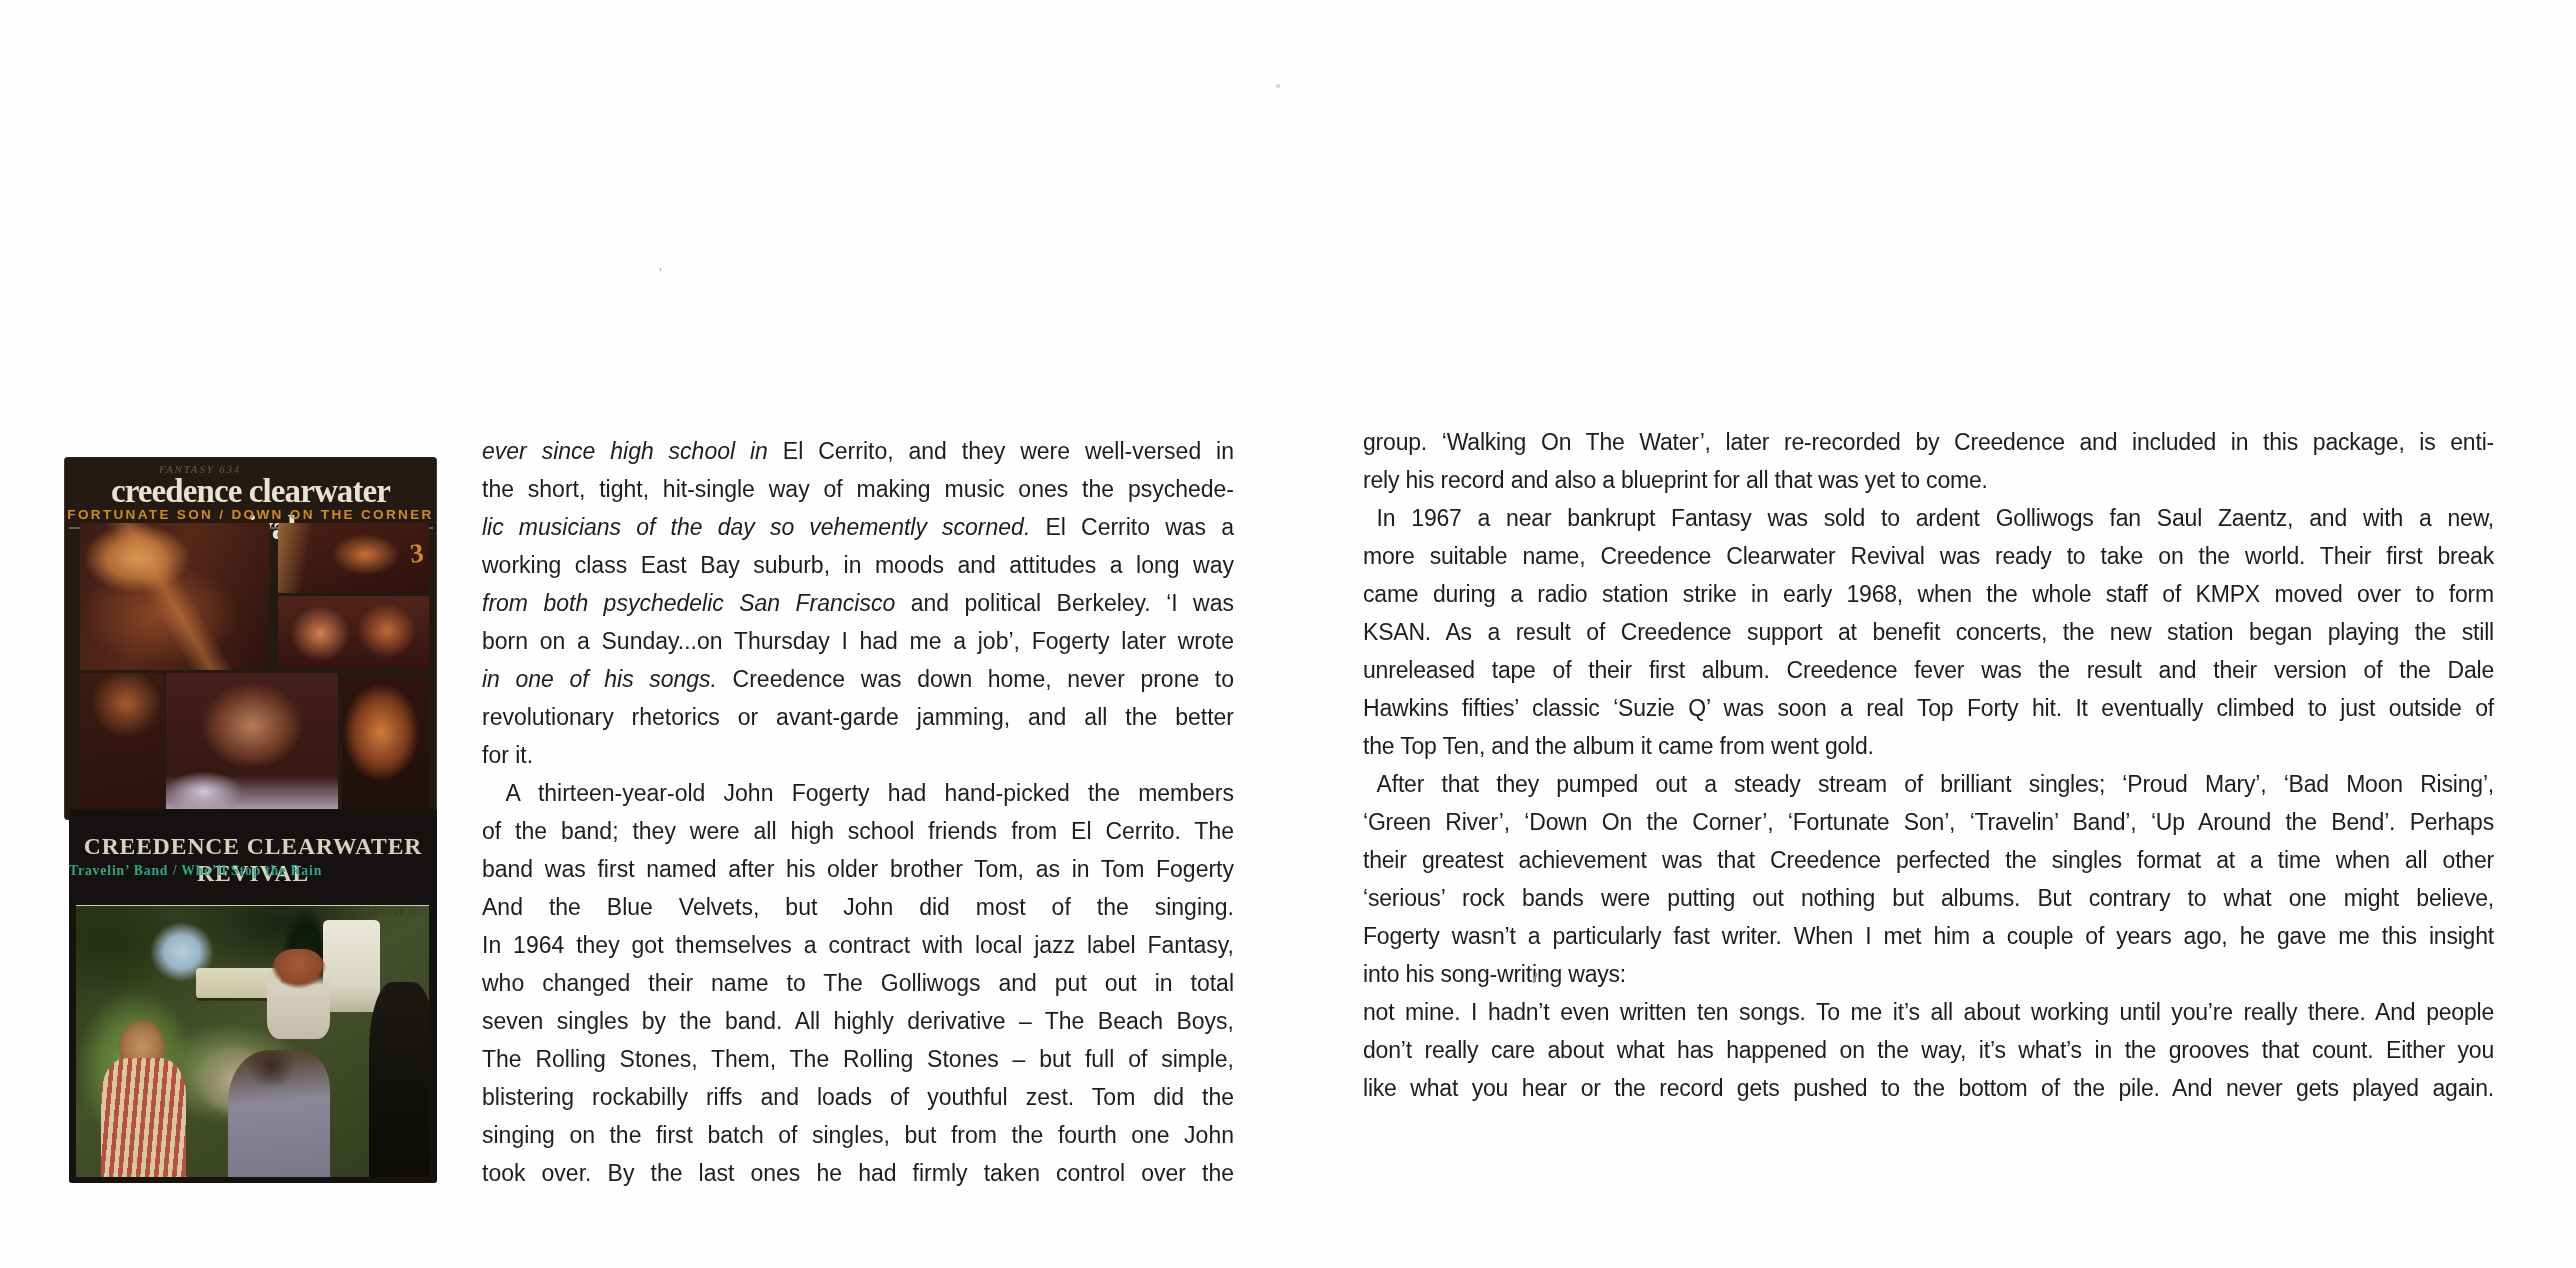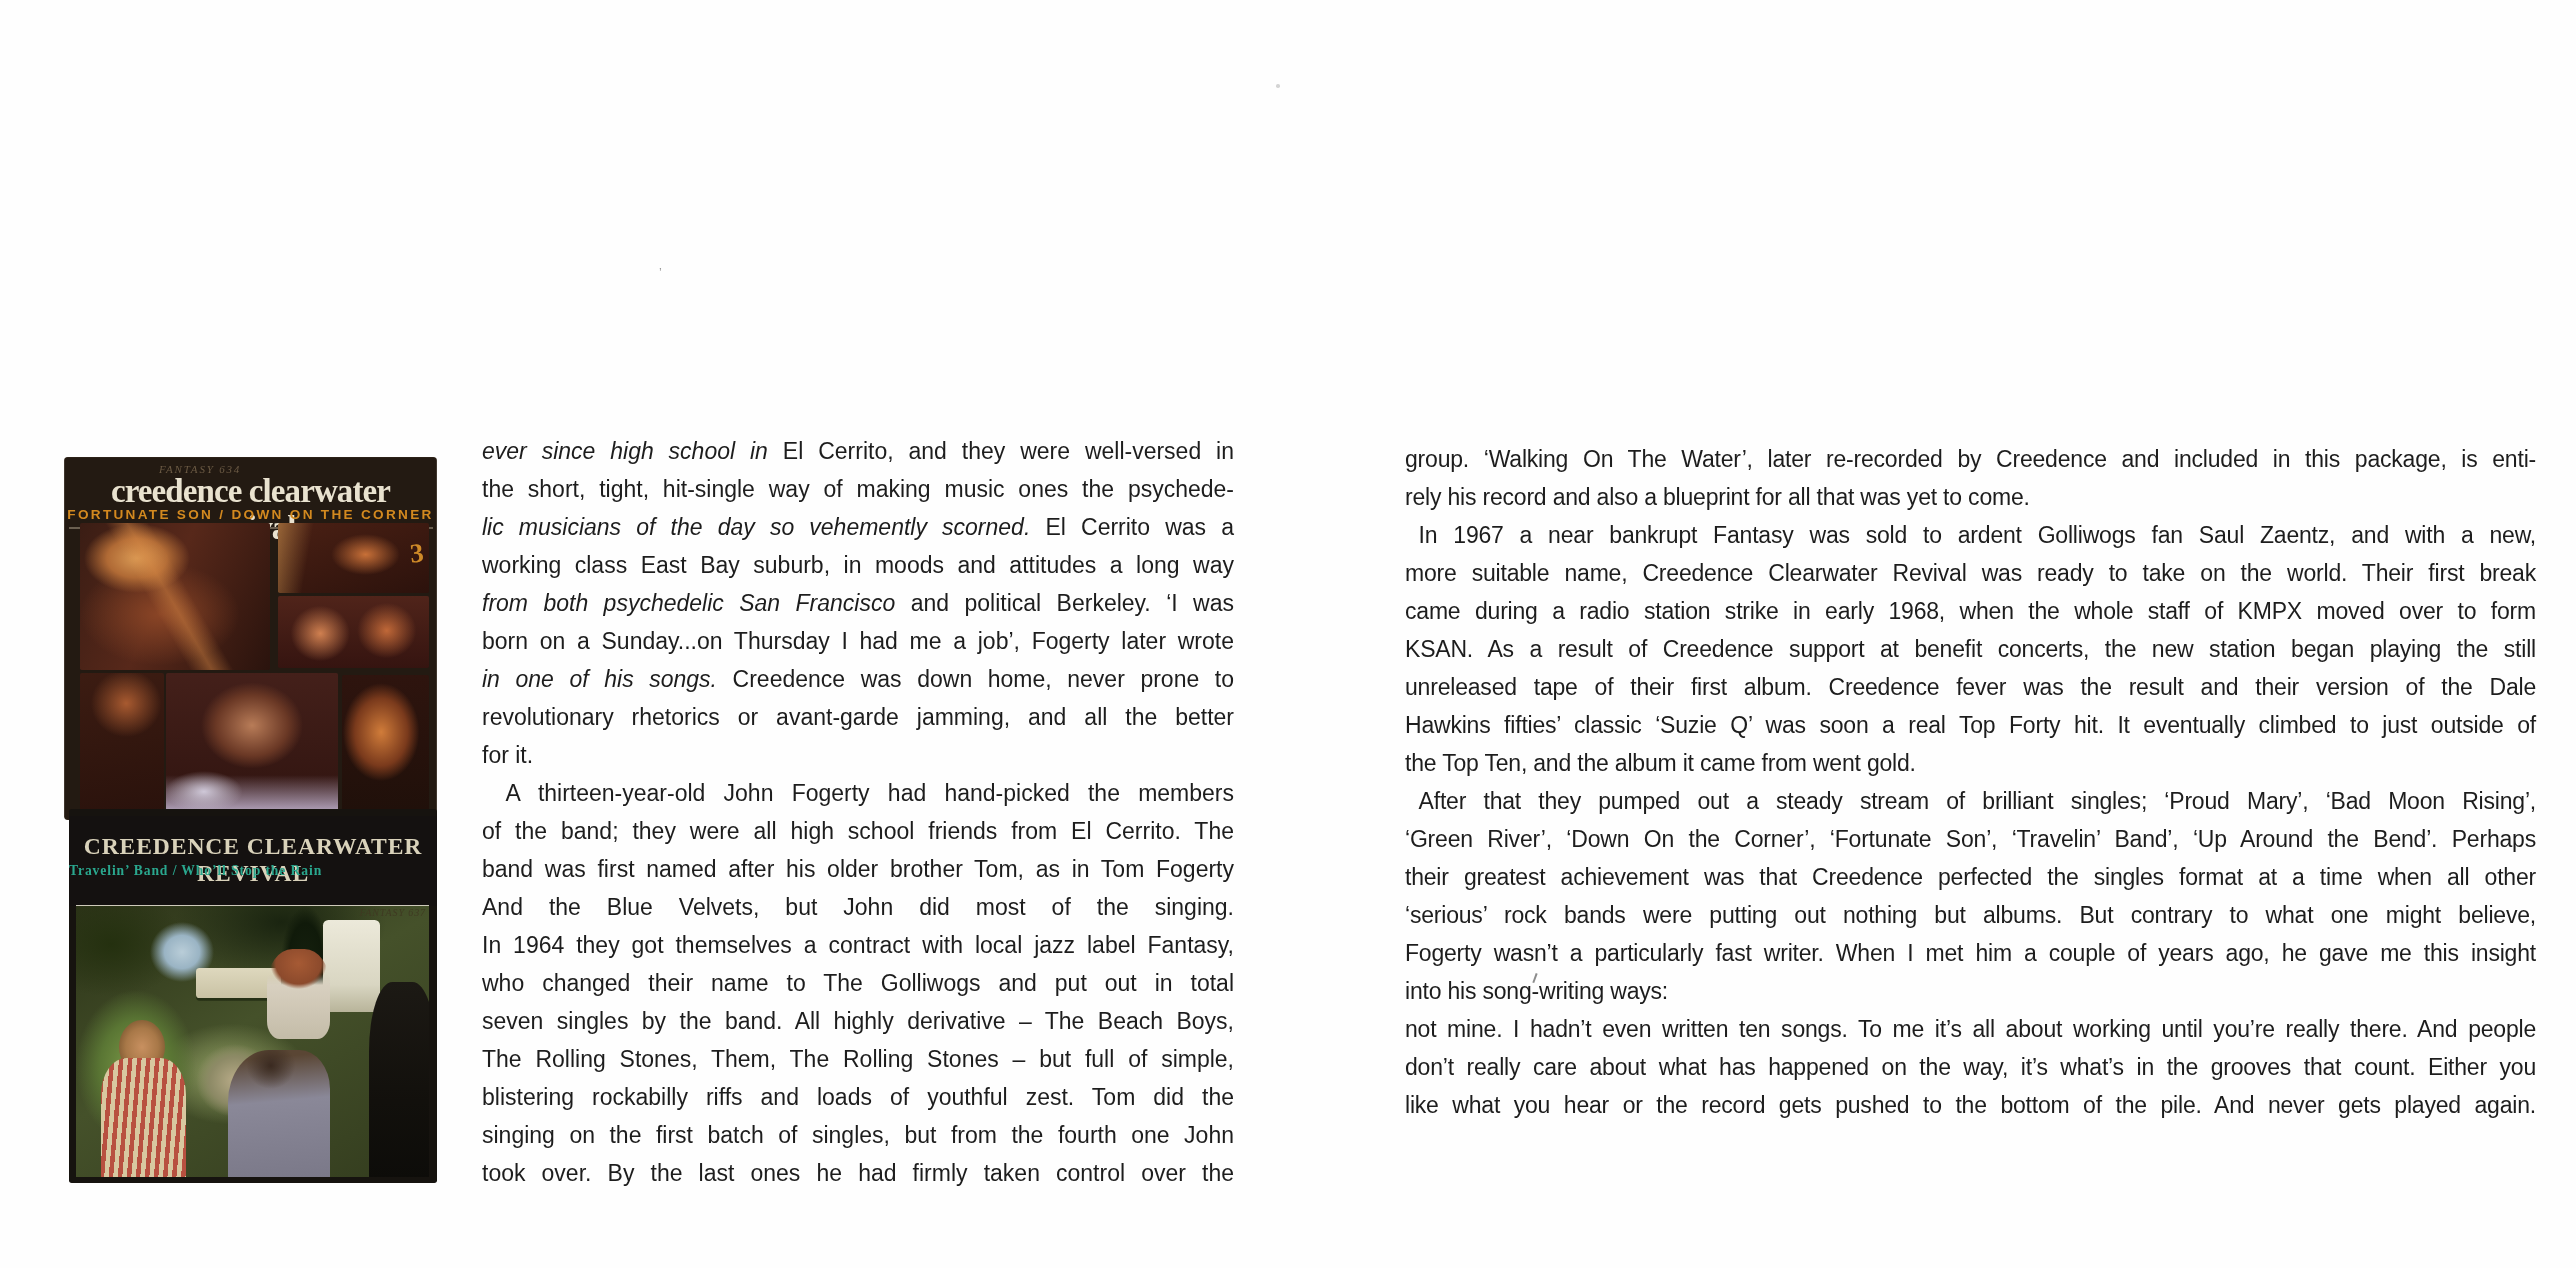--- a/index.html
+++ b/index.html
@@ -8,21 +8,21 @@
     font-family:"Liberation Sans",sans-serif;color:#1d1d1d;overflow:hidden;
   }
   
   .col{position:absolute;}
   .col .line{
     display:block;height:38px;line-height:38px;font-size:23px;
     text-align:justify;text-align-last:justify;white-space:nowrap;overflow:visible;
   }
   .col .line.last{text-align-last:left;}
   .col-left{left:444px;top:432px;width:752px;margin-left:38px;}
-  .col-right{left:1363px;top:440px;width:1131px;letter-spacing:-0.2px;margin-left:42px;}
+  .col-right{left:1363px;top:423px;width:1131px;letter-spacing:-0.2px;}
   .col-left .line.indent{text-indent:23.6px;}
   .col-right .line.indent{text-indent:13.6px;}
   .it{font-style:italic;}
   
   .cover{position:absolute;border-radius:2.7px;}
   
   .cover1{left:65px;top:438px;width:371px;height:361px;background:#231a12;
           box-shadow:0 0 0 0.9px #2c2218;margin-top:20px;}
   .c1-label{position:absolute;left:94px;top:5.4px;font-size:11px;letter-spacing:1.8px;
             color:#6b5a44;font-family:"Liberation Serif",serif;font-style:italic;}

